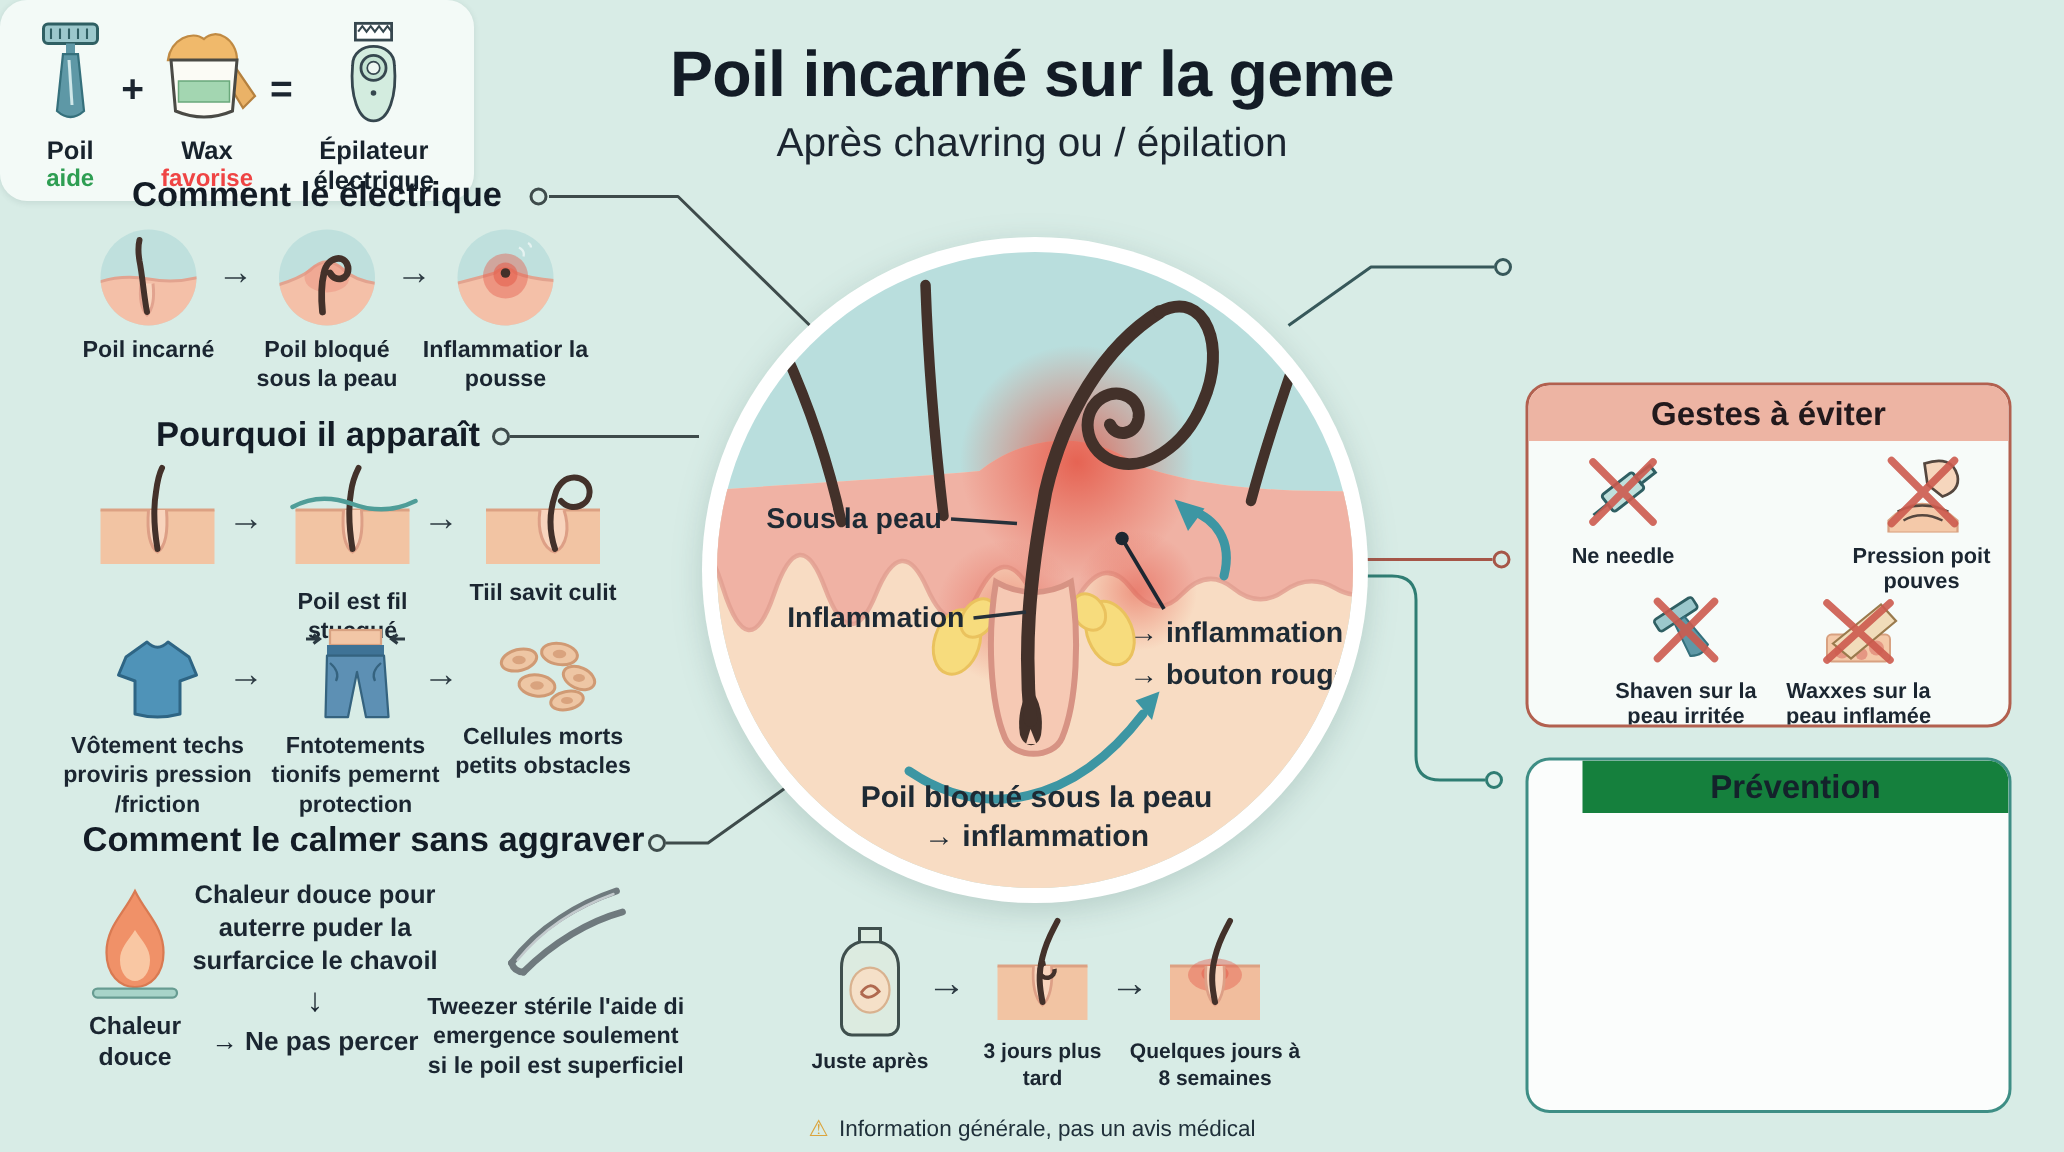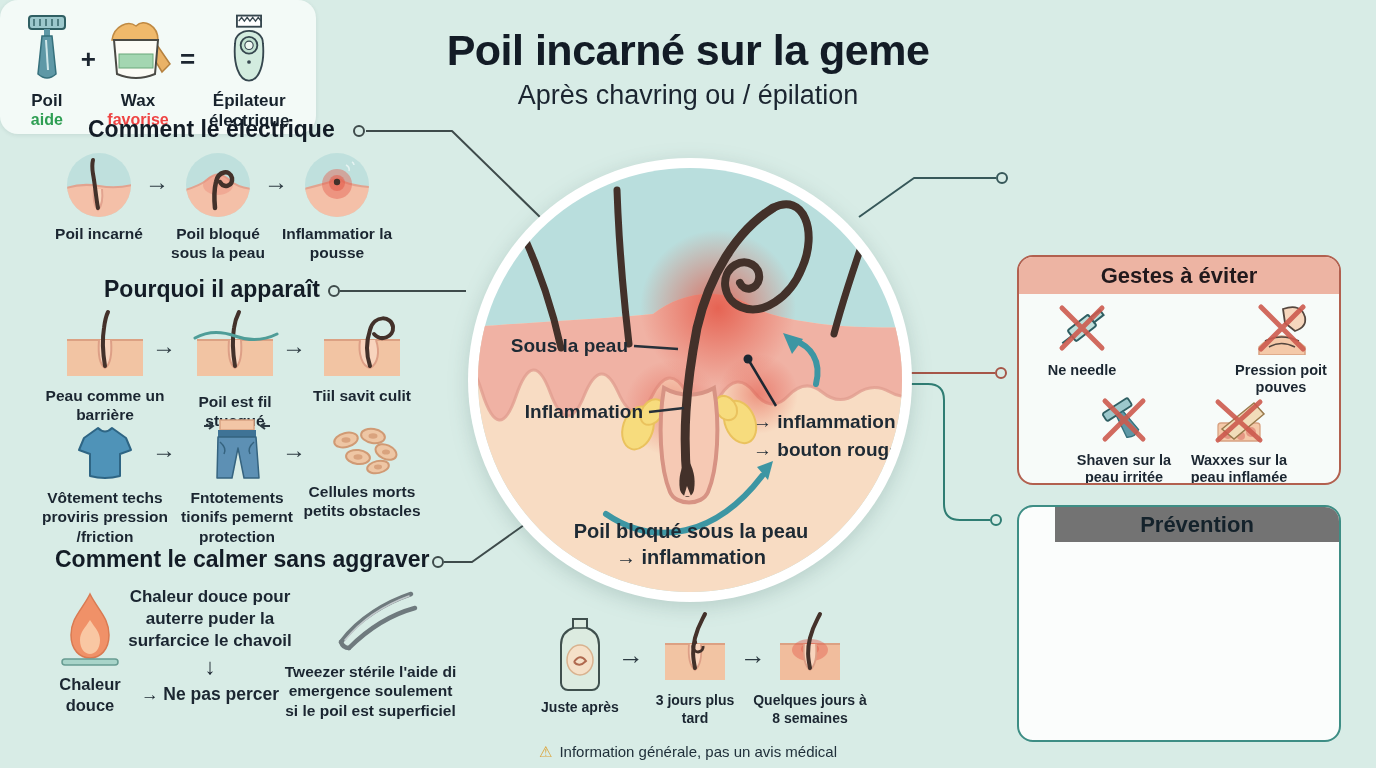--- a/index.html
+++ b/index.html
@@ -17,21 +17,21 @@
   .toolsBox{left:1020px;top:103px;width:316px;height:124px;background:#f3faf7;border-radius:18px;
             box-shadow:0 1px 4px rgba(30,60,60,.10);display:flex;align-items:flex-start;justify-content:center;padding-top:10px;}
   .toolCol{display:flex;flex-direction:column;align-items:center;}
   .toolCol .l1{font-size:17px;font-weight:700;margin-top:3px;line-height:1.15;}
   .toolCol .l2{font-size:16px;font-weight:700;line-height:1.15;}
   .op{font-size:26px;font-weight:700;margin:34px 6px 0 6px;color:#1b2530;}
   .avoidBox{left:1017px;top:255px;width:320px;height:226px;background:#f7fbf9;border:2px solid #b2604f;}
   .avoidBox .hd{height:37px;background:#edb4a3;display:flex;align-items:center;justify-content:center;
                 font-size:22px;font-weight:700;color:#22191c;}
   .prevBox{left:1017px;top:505px;width:320px;height:233px;background:#fbfdfc;border:2px solid #3e8e85;}
-  .prevBox .hd{height:35px;background:#737373;display:flex;align-items:center;justify-content:center;
+  .prevBox .hd{height:35px;background:#15803d;display:flex;align-items:center;justify-content:center;
                font-size:22px;font-weight:700;color:#14222b;margin-left:36px;}
   .xicon{position:relative;display:inline-block;}
   .xicon .xo{position:absolute;left:0;top:0;}
   .slbl{font-size:14.5px;font-weight:600;line-height:1.2;text-align:center;color:#1b2631;margin-top:3px;}
   .advice{position:absolute;left:112px;top:586px;width:196px;text-align:center;z-index:3;
           font-size:17px;font-weight:600;line-height:1.28;color:#1b2631;}
   .advice .dn{font-size:22px;font-weight:400;margin-top:2px;}
   .advice .np{font-size:17.5px;font-weight:600;margin-top:2px;}
   .tline .lbl{font-size:14px;font-weight:700;}
   .disc{position:absolute;left:0;right:0;top:743px;text-align:center;font-size:15px;font-weight:500;color:#20303a;z-index:3;}
@@ -123,21 +123,20 @@
 
   <div class="h" style="left:104px;top:276px;">Pourquoi il apparaît</div>
 
   <div class="item" style="left:40px;top:306px;width:130px;">
     <svg width="100" height="74" viewBox="0 0 100 74">
       <rect x="12" y="34" width="76" height="36" fill="#f2c4a3"></rect>
       <path d="M12,34 H88" stroke="#dca183" stroke-width="2"></path>
       <path d="M44,34 C43,47 44,58 50,62 C56,58 57,47 56,34" fill="#f8d4bd" stroke="#dd9f86" stroke-width="2"></path>
       <path d="M50,60 C48,48 47,34 49,22 C50,14 51,10 53,6" fill="none" stroke="#43312a" stroke-width="4" stroke-linecap="round"></path>
     </svg>
-    <div class="lbl" style="width:120px;">Peau comme un barrière</div>
   </div>
   <div class="arw" style="left:152px;top:332px;">→</div>
   <div class="item" style="left:170px;top:306px;width:130px;">
     <svg width="100" height="74" viewBox="0 0 100 74">
       <rect x="12" y="34" width="76" height="36" fill="#f2c4a3"></rect>
       <path d="M12,34 H88" stroke="#dca183" stroke-width="2"></path>
       <path d="M44,34 C43,47 44,58 50,62 C56,58 57,47 56,34" fill="#f8d4bd" stroke="#dd9f86" stroke-width="2"></path>
       <path d="M50,60 C48,48 47,34 49,22 C50,14 52,10 54,6" fill="none" stroke="#43312a" stroke-width="4" stroke-linecap="round"></path>
       <path d="M10,32 Q28,22 50,30 T 92,28" fill="none" stroke="#4f9d98" stroke-width="3" stroke-linecap="round"></path>
     </svg>

